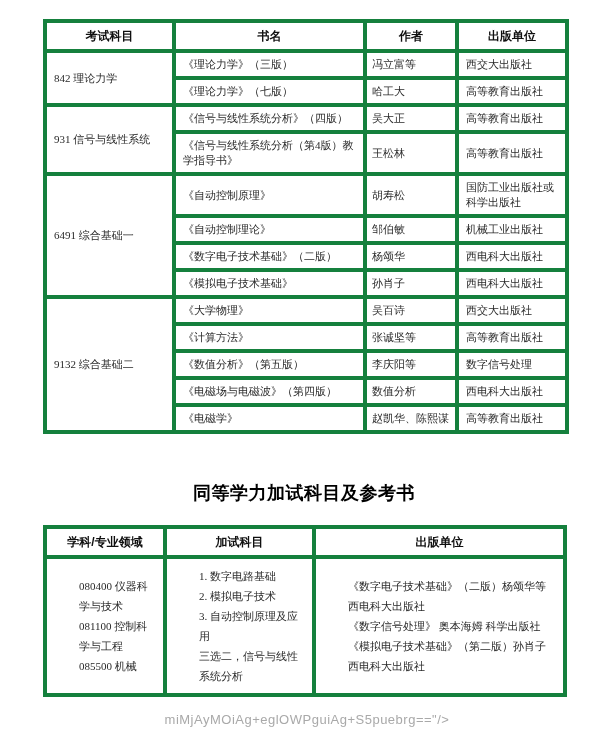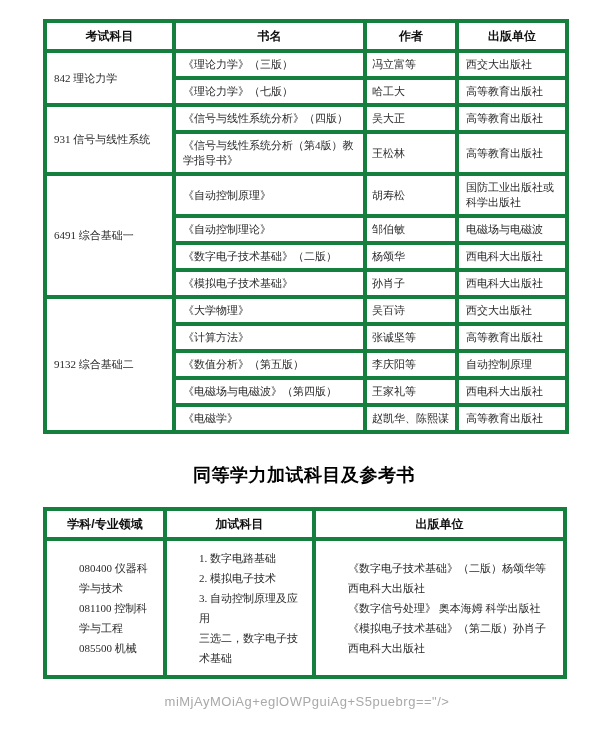--- a/index.html
+++ b/index.html
@@ -15,21 +15,21 @@
     font-weight: 700;
     font-size: 18px;
     letter-spacing: 0.5px;
     line-height: 22px;
     color: #000;
     width: 522px;
     margin-left: 43px;
     text-align: center;
   }
   #title1 { margin-top: 20px; }
-  #title2 { margin-top: 30px; }
+  #title2 { margin-top: 48px; }
 
   table {
     border-collapse: collapse;
     table-layout: fixed;
     margin-left: 43px;
   }
   #table1 { width: 522px; margin-top: 19px; }
   #table2 { width: 520px; margin-top: 21px; padding-left: 20px; }
 
   th, td { border: 4px solid #15803d; }
@@ -114,21 +114,21 @@
 
       <tr>
         <td class="subject" rowspan="4">6491 综合基础一</td>
         <td class="book">《自动控制原理》</td>
         <td class="author">胡寿松</td>
         <td class="pub">国防工业出版社或科学出版社</td>
       </tr>
       <tr>
         <td class="book">《自动控制理论》</td>
         <td class="author">邹伯敏</td>
-        <td class="pub">电磁场与电磁波</td>
+        <td class="pub">机械工业出版社</td>
       </tr>
       <tr>
         <td class="book">《数字电子技术基础》（二版）</td>
         <td class="author">杨颂华</td>
         <td class="pub">西电科大出版社</td>
       </tr>
       <tr>
         <td class="book">《模拟电子技术基础》</td>
         <td class="author">孙肖子</td>
         <td class="pub">西电科大出版社</td>
@@ -141,25 +141,25 @@
         <td class="pub">西交大出版社</td>
       </tr>
       <tr>
         <td class="book">《计算方法》</td>
         <td class="author">张诚坚等</td>
         <td class="pub">高等教育出版社</td>
       </tr>
       <tr>
         <td class="book">《数值分析》（第五版）</td>
         <td class="author">李庆阳等</td>
-        <td class="pub">自动控制原理</td>
+        <td class="pub">数字信号处理</td>
       </tr>
       <tr>
         <td class="book">《电磁场与电磁波》（第四版）</td>
-        <td class="author">王家礼等</td>
+        <td class="author">数值分析</td>
         <td class="pub">西电科大出版社</td>
       </tr>
       <tr>
         <td class="book">《电磁学》</td>
         <td class="author">赵凯华、陈熙谋</td>
         <td class="pub">高等教育出版社</td>
       </tr>
     </tbody>
   </table>
 
@@ -182,21 +182,21 @@
       <tr>
         <td>
           <div class="cell-line">080400 仪器科学与技术</div>
           <div class="cell-line">081100 控制科学与工程</div>
           <div class="cell-line">085500 机械</div>
         </td>
         <td>
           <div class="cell-line">1. 数字电路基础</div>
           <div class="cell-line">2. 模拟电子技术</div>
           <div class="cell-line">3. 自动控制原理及应用</div>
-          <div class="cell-line">三选二，数字电子技术基础</div>
+          <div class="cell-line">三选二，信号与线性系统分析</div>
         </td>
         <td>
           <div class="cell-line">《数字电子技术基础》（二版）杨颂华等 西电科大出版社</div>
           <div class="cell-line">《数字信号处理》 奥本海姆 科学出版社</div>
           <div class="cell-line">《模拟电子技术基础》（第二版）孙肖子 西电科大出版社</div>
         </td>
       </tr>
     </tbody>
   </table>
 

